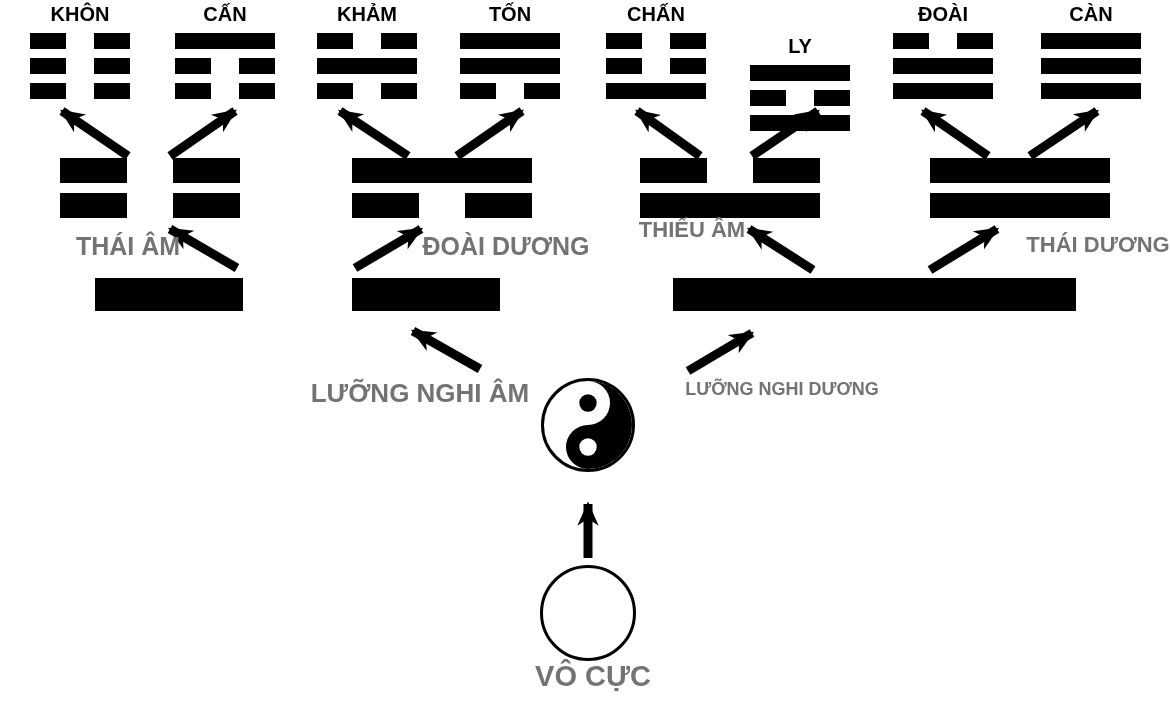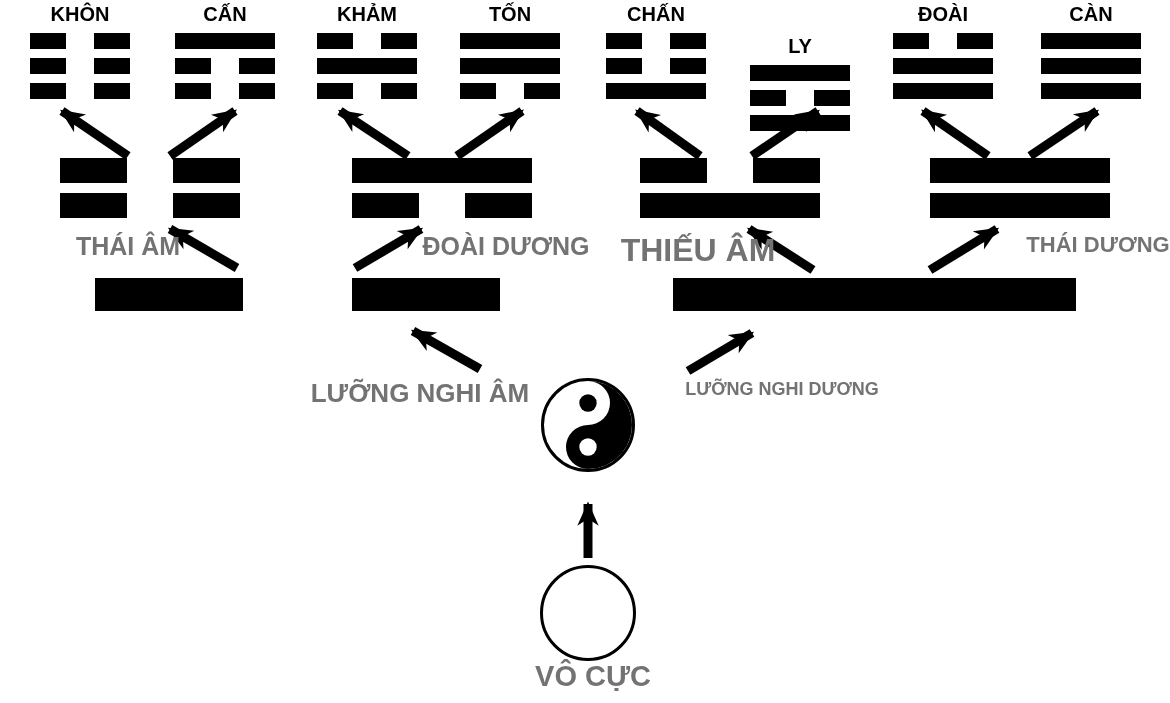--- a/index.html
+++ b/index.html
@@ -183,21 +183,21 @@
       <div class="lbl" style="left: 506px; top: 233px; font-size: 25px;">ĐOÀI DƯƠNG</div>
       <div class="fs-sym" style="left: 640px; top: 0px; width: 180px; height: 230px;">
         <div class="hline" style="top: 158px; height: 25px;">
           <div class="bar" style="left: 0px; width: 67px;"></div>
           <div class="bar" style="left: 113px; width: 67px;"></div>
         </div>
         <div class="hline" style="top: 193px; height: 25px;">
           <div class="bar" style="left: 0px; width: 180px;"></div>
         </div>
       </div>
-      <div class="lbl" style="left: 692px; top: 234px; font-size: 32px; margin-left: 6px;">THIẾU ÂM</div>
+      <div class="lbl" style="left: 692px; top: 218px; font-size: 22px;">THIẾU ÂM</div>
       <div class="fs-sym" style="left: 930px; top: 0px; width: 180px; height: 230px;">
         <div class="hline" style="top: 158px; height: 25px;">
           <div class="bar" style="left: 0px; width: 180px;"></div>
         </div>
         <div class="hline" style="top: 193px; height: 25px;">
           <div class="bar" style="left: 0px; width: 180px;"></div>
         </div>
       </div>
       <div class="lbl" style="left: 1098px; top: 233px; font-size: 22px;">THÁI DƯƠNG</div>
     </div>

